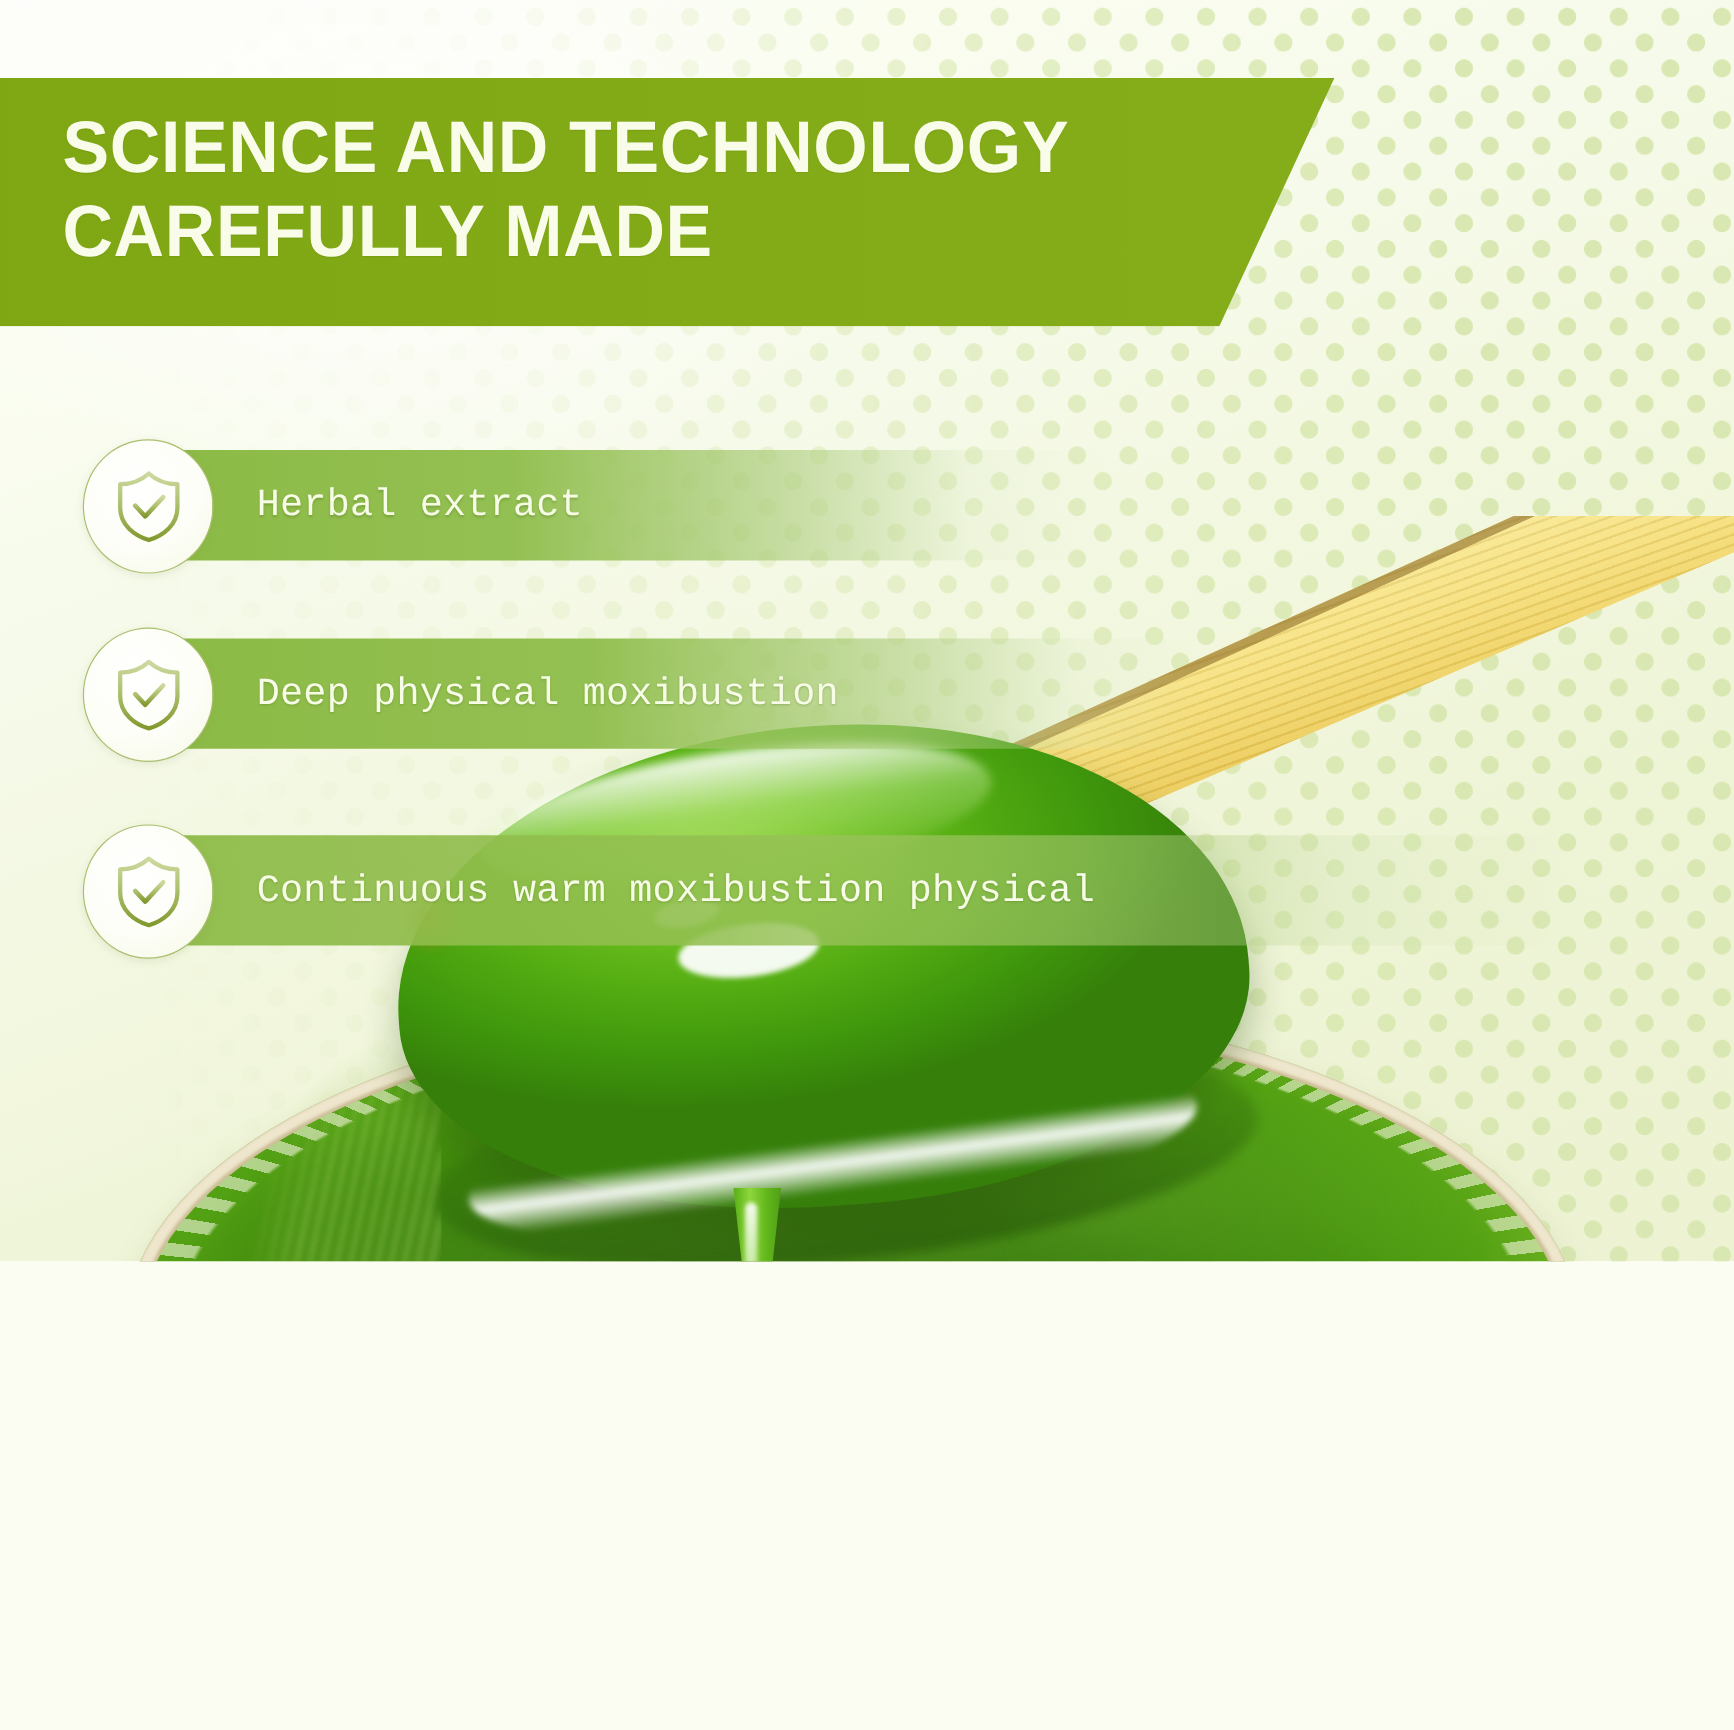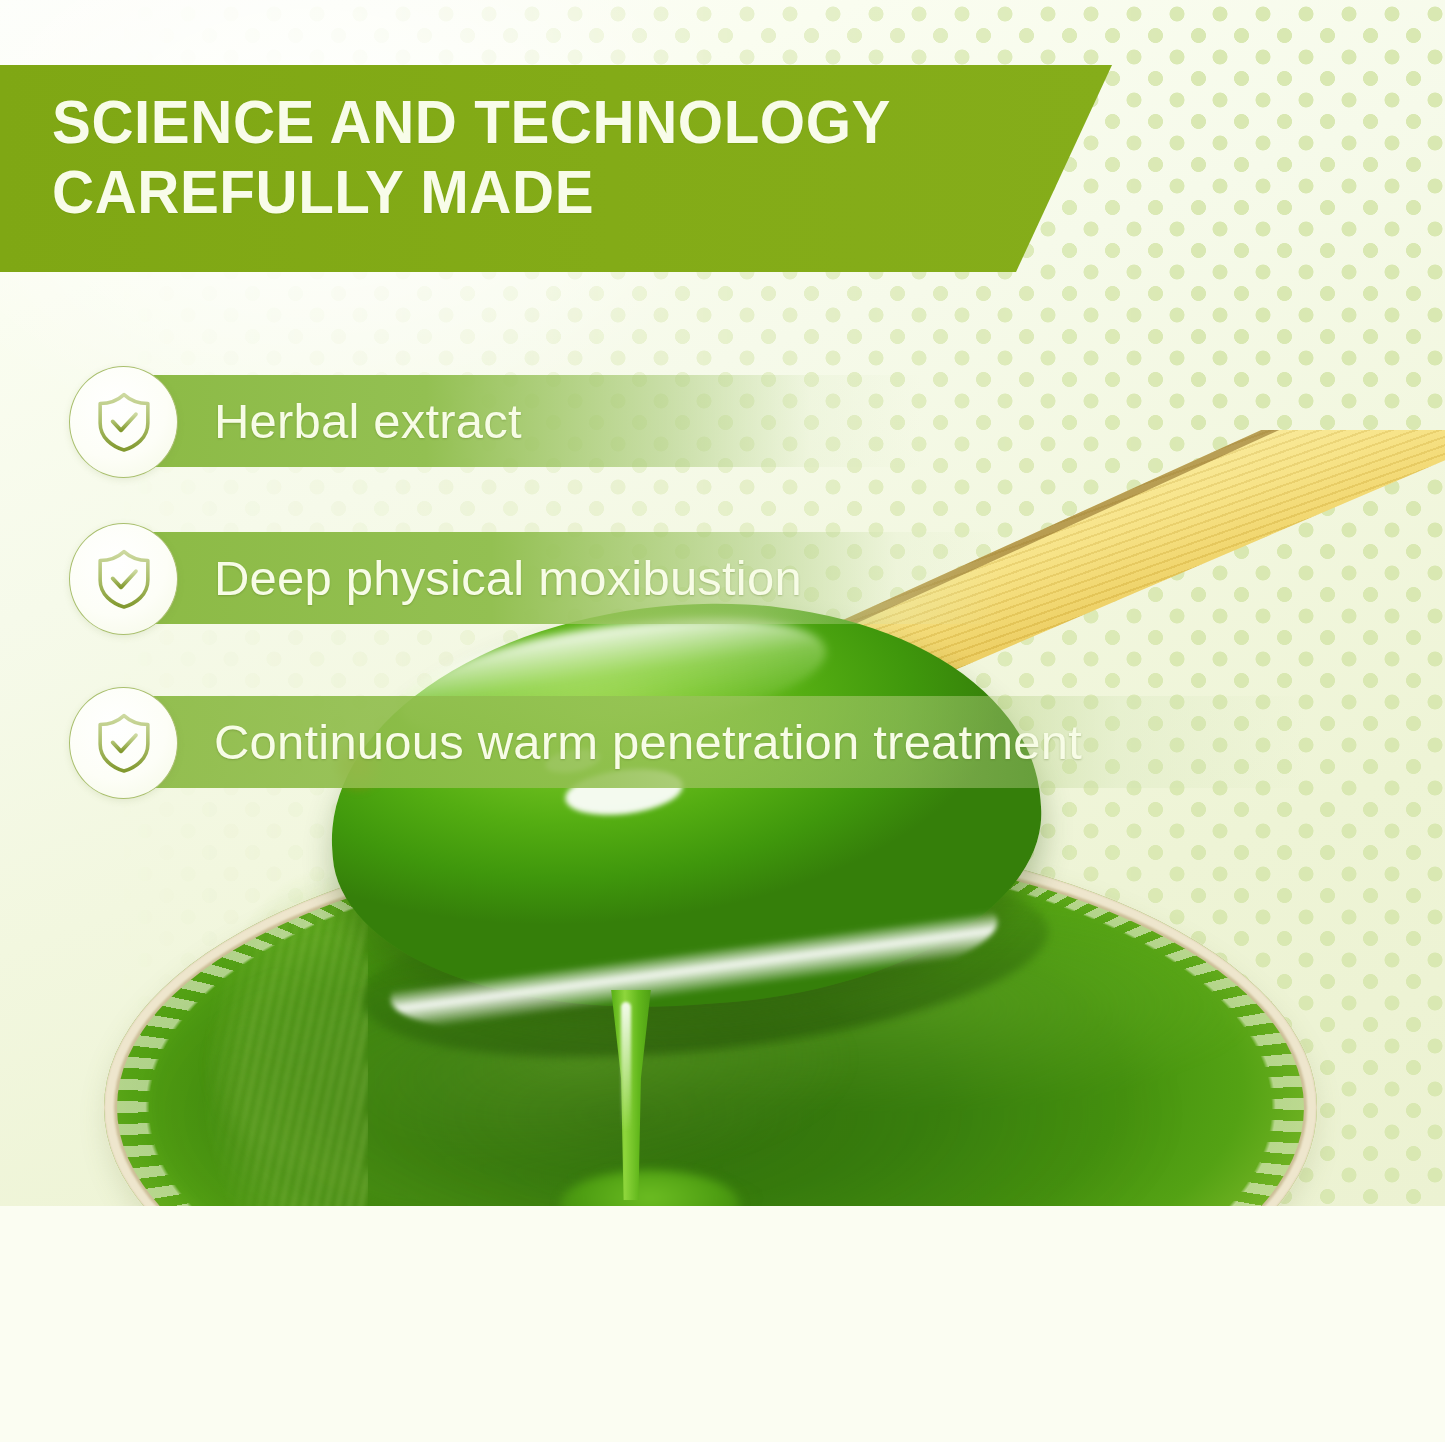--- a/index.html
+++ b/index.html
@@ -1,21 +1,21 @@
 <!DOCTYPE html>
 <html><head>
 <meta charset="utf-8">
 <style>
   html,body{margin:0;padding:0;}
   body{
     width:1445px;height:1442px;overflow:hidden;
     font-family:"Liberation Sans","DejaVu Sans",sans-serif;
     background:#fbfdf2;
   }
-  #stage{position:relative;width:1445px;height:1206px;overflow:hidden;}
+  #stage{position:relative;width:1445px;height:1051px;overflow:hidden;}
 
   
   .bg-base{
     position:absolute;inset:0;
     background:
       linear-gradient(160deg,
         #fdfefa 0%,
         #fafdf0 18%,
         #f6faea 36%,
         #f2f7df 55%,
@@ -205,22 +205,23 @@
   }
 
   
   .feature{position:absolute;left:0;height:110px;}
   .feature .bar{
     position:absolute;left:122px;height:92px;top:9px;
     border-radius:4px;
   }
   .feature .bar-label{
     position:absolute;left:92px;top:50%;transform:translateY(-50%);
-    color:#f7fce6;font-size:49px;letter-spacing:.2px;white-space:nowrap;
+    color:#f7fce6;font-size:32px;letter-spacing:.2px;white-space:nowrap;
     text-shadow:0 1px 2px rgba(70,100,20,.30);
+    font-family:Liberation Mono, monospace;
   }
   .badge{
     position:absolute;left:69px;top:0;width:107px;height:110px;
     border-radius:50%;
     background:radial-gradient(circle at 42% 36%, #ffffff 0%, #fdfef7 55%, #f4f8e4 100%);
     border:1.6px solid #a9bf6e;
     box-shadow:0 2px 7px rgba(120,140,70,.14);
     display:flex;align-items:center;justify-content:center;
   }
   .badge svg{width:60px;height:62px;display:block;}
@@ -299,21 +300,21 @@
         </defs>
         <path d="M24 3 C30 8.5 37 10.5 44 10.5 L44 27 C44 39 34 46.5 24 49.5 C14 46.5 4 39 4 27 L4 10.5 C11 10.5 18 8.5 24 3 Z" stroke="url(#sg2)" stroke-width="3" stroke-linejoin="round" fill="none"></path>
         <path d="M14.5 25.5 L21.5 33 L34 19.5" stroke="url(#sg2)" stroke-width="3.2" stroke-linecap="round" stroke-linejoin="round" fill="none"></path>
       </svg>
     </div>
   </div>
 
   <div class="feature" id="f3" style="top:687px;">
     <div class="bar" style="width:1185px;
       background:linear-gradient(90deg,rgba(140,186,69,.94) 0%,rgba(147,192,82,.88) 40%,rgba(170,200,115,.58) 66%,rgba(205,225,175,.26) 84%,rgba(235,243,214,0) 100%);">
-      <span class="bar-label">Continuous warm penetration treatment</span>
+      <span class="bar-label">Continuous warm moxibustion physical</span>
     </div>
     <div class="badge">
       <svg viewBox="0 0 48 52" fill="none">
         <defs>
           <linearGradient id="sg3" x1="0" y1="0" x2="0" y2="1">
             <stop offset="0%" stop-color="#cdd9a0"></stop>
             <stop offset="45%" stop-color="#aec16f"></stop>
             <stop offset="100%" stop-color="#82992f"></stop>
           </linearGradient>
         </defs>

